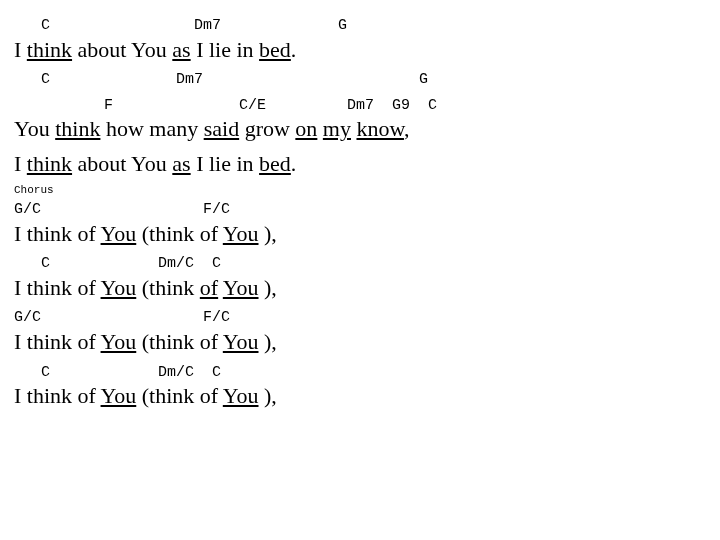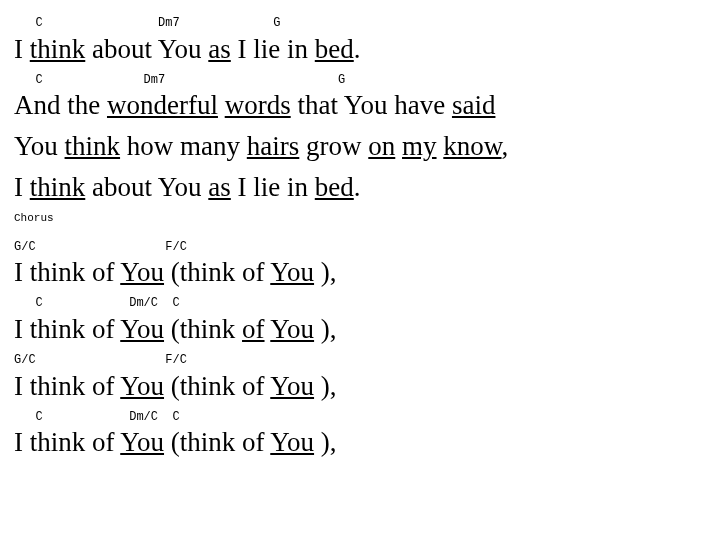--- a/index.html
+++ b/index.html
@@ -15,44 +15,44 @@
     }
     .header-line {
       display: flex;
       justify-content: space-between;
       align-items: center;
       font-size: 12px;
       margin-bottom: 6px;
     }
 
     .chord-line {
-      font-size: 12px;
+      font-size: 15px;
       color: #000;
       line-height: 1.3;
       padding-left: 0;
       white-space: pre;
     }
 
     .lyric-line {
-      font-size: 27px;
+      font-size: 22px;
       line-height: 1.3;
       white-space: pre;
       font-family: 'Times New Roman', Times, serif;
       font-weight: normal;
     }
 
     .lyric-line u {
       text-decoration: underline;
     }
 
     .chorus-label {
       font-size: 11px;
       font-family: 'Courier New', Courier, monospace;
       margin-top: 4px;
-      margin-bottom: 16px;
+      margin-bottom: 4px;
     }
 
     .verse-block {
       margin-bottom: 6px;
     }
   </style>
 </head>
 <body>
 
 <div class="header-line">
@@ -61,24 +61,24 @@
   <span></span>
 </div>
 
 <div>
 <div class="verse-block">
       <div class="chord-line">   C                Dm7             G</div>
       <div class="lyric-line">I <u>think</u> about You <u>as</u> I lie in <u>bed</u>.</div>
     </div>
     <div class="verse-block">
       <div class="chord-line">   C              Dm7                        G</div>
-      <div class="lyric-line">And the <u>wonderful</u> <u>words</u> that You have <u>said</u></div>
     </div>
     <div class="verse-block">
-      <div class="lyric-line">You <u>think</u> how many <u>hairs</u> grow <u>on</u> <u>my</u> <u>know</u>,</div>
+      <div class="chord-line">          F              C/E         Dm7  G9  C</div>
+      <div class="lyric-line">You <u>think</u> how many <u>said</u> grow <u>on</u> <u>my</u> <u>know</u>,</div>
     </div>
     <div class="verse-block">
       <div class="lyric-line">I <u>think</u> about You <u>as</u> I lie in <u>bed</u>.</div>
     </div>
   </div>
 
 <div>
 <div class="chorus-label">Chorus</div>
     <div class="verse-block">
       <div class="chord-line">G/C                  F/C</div>

